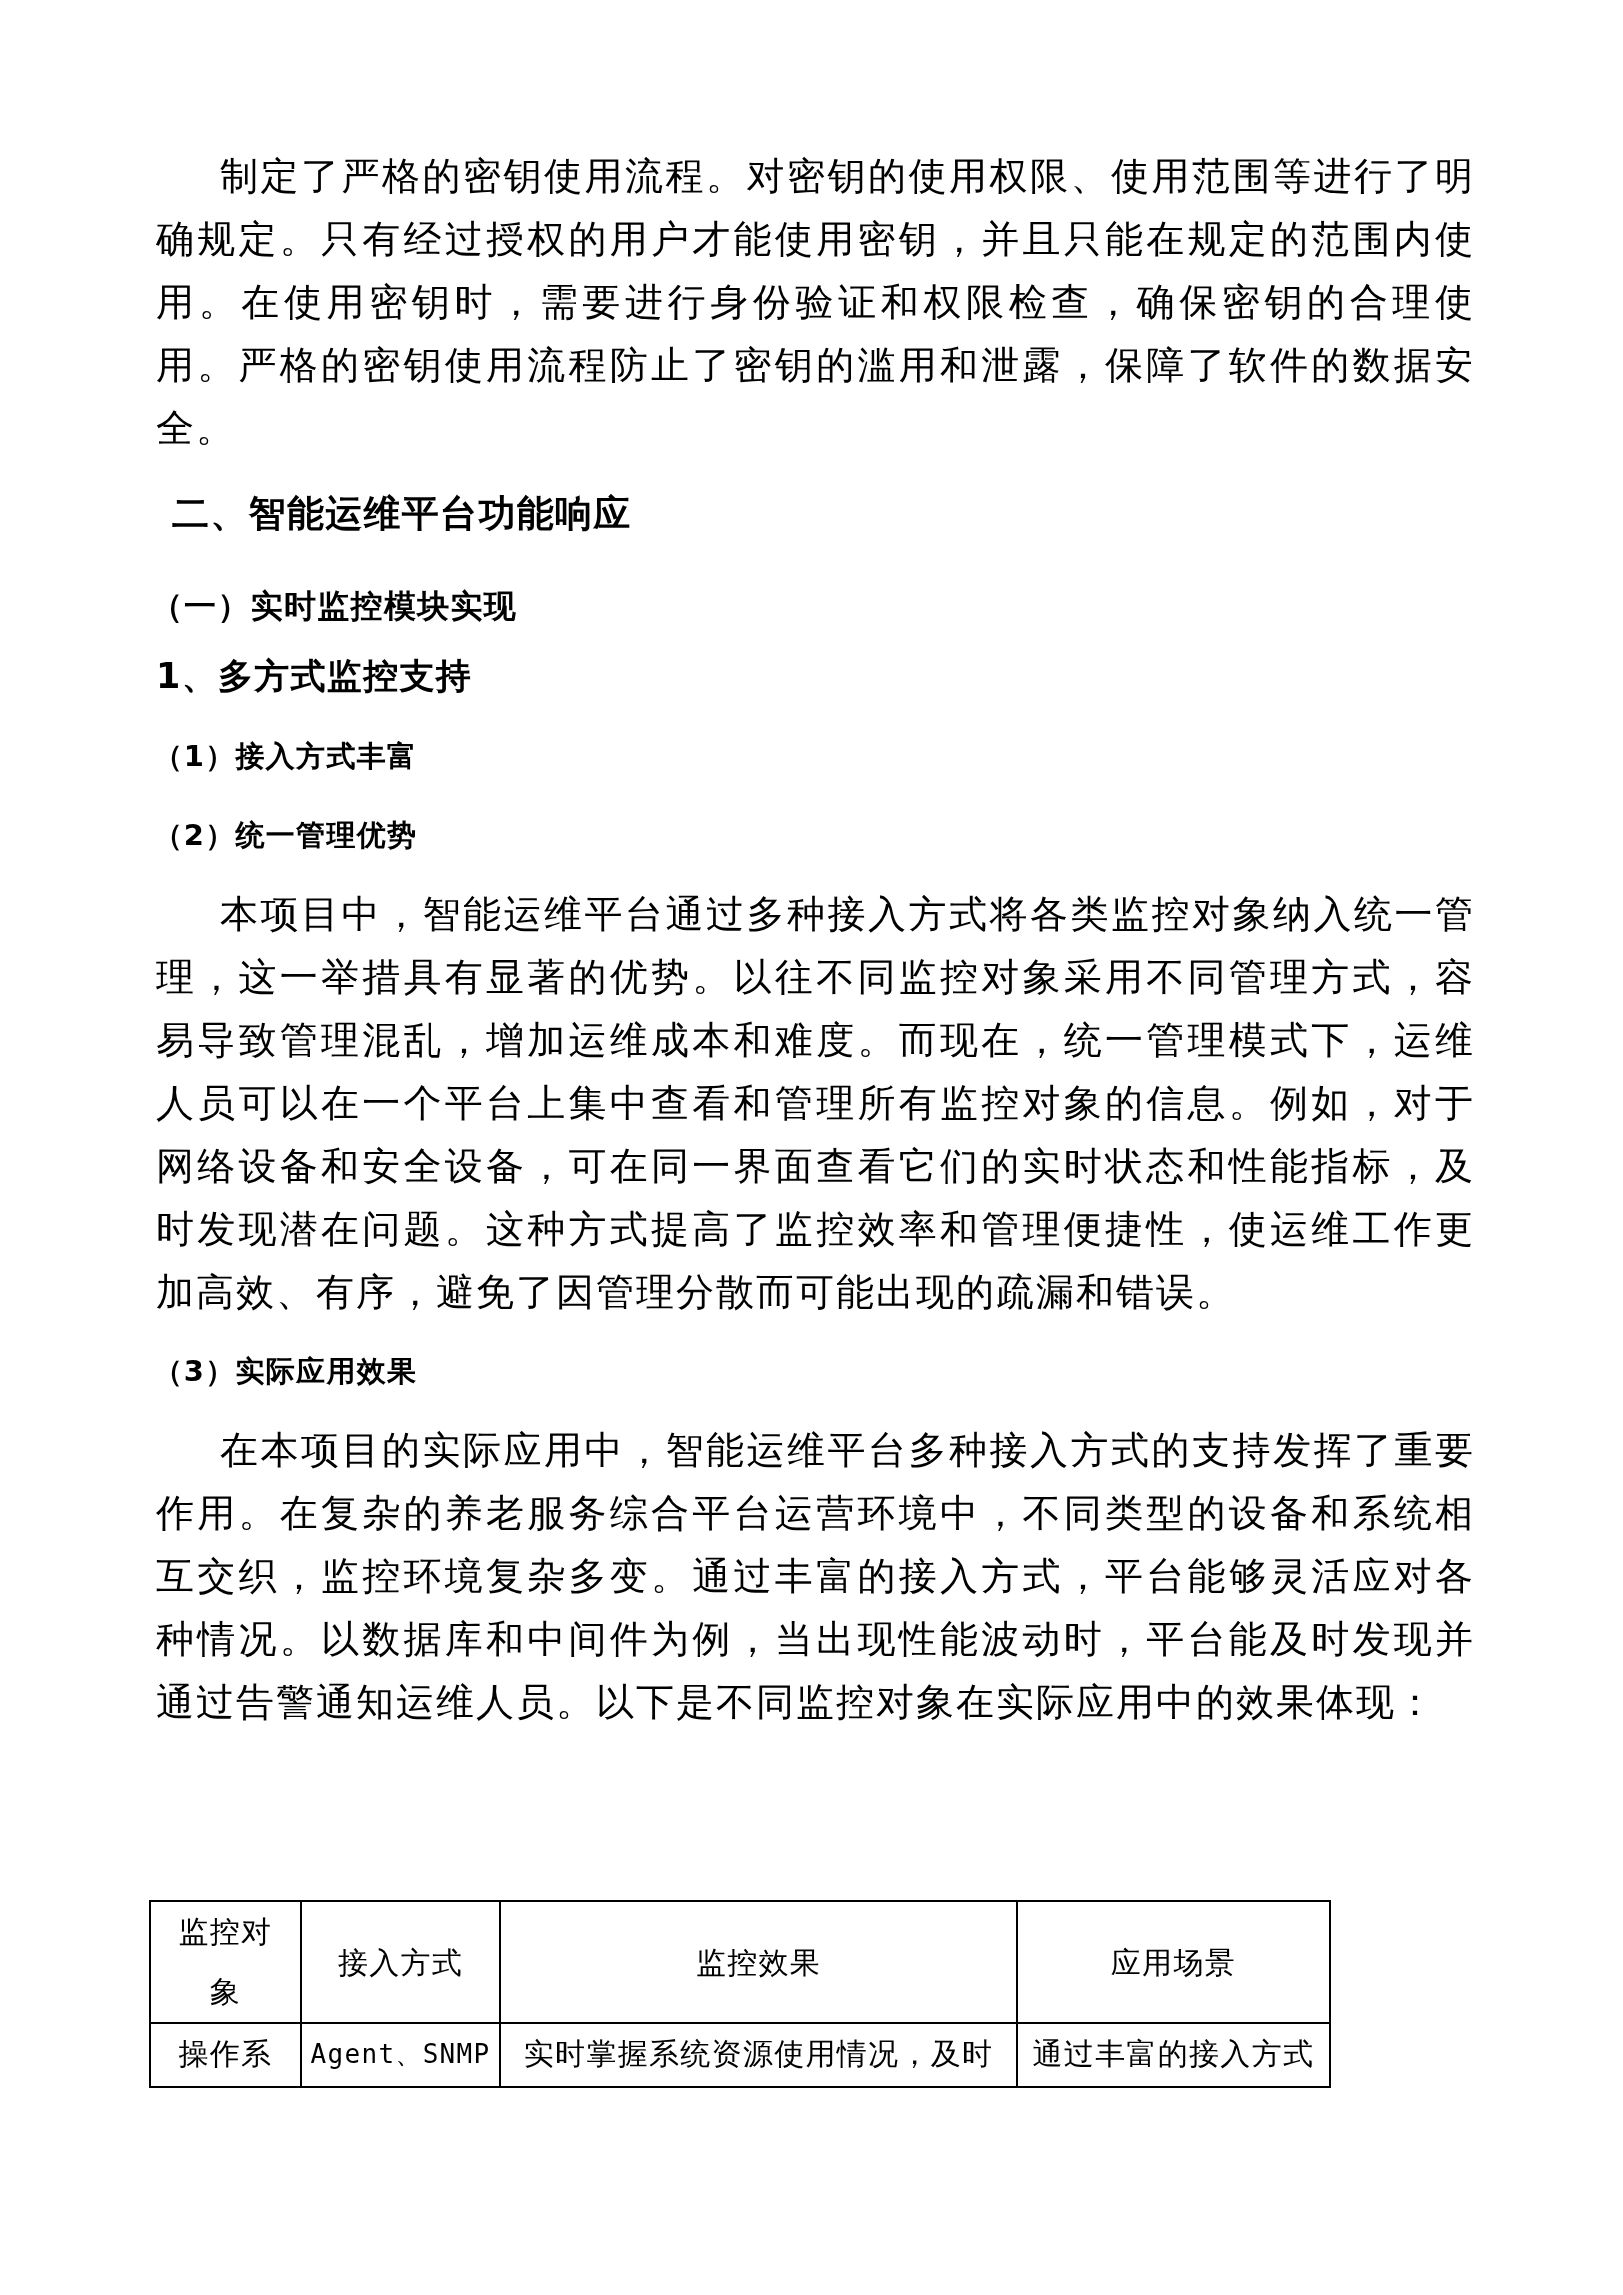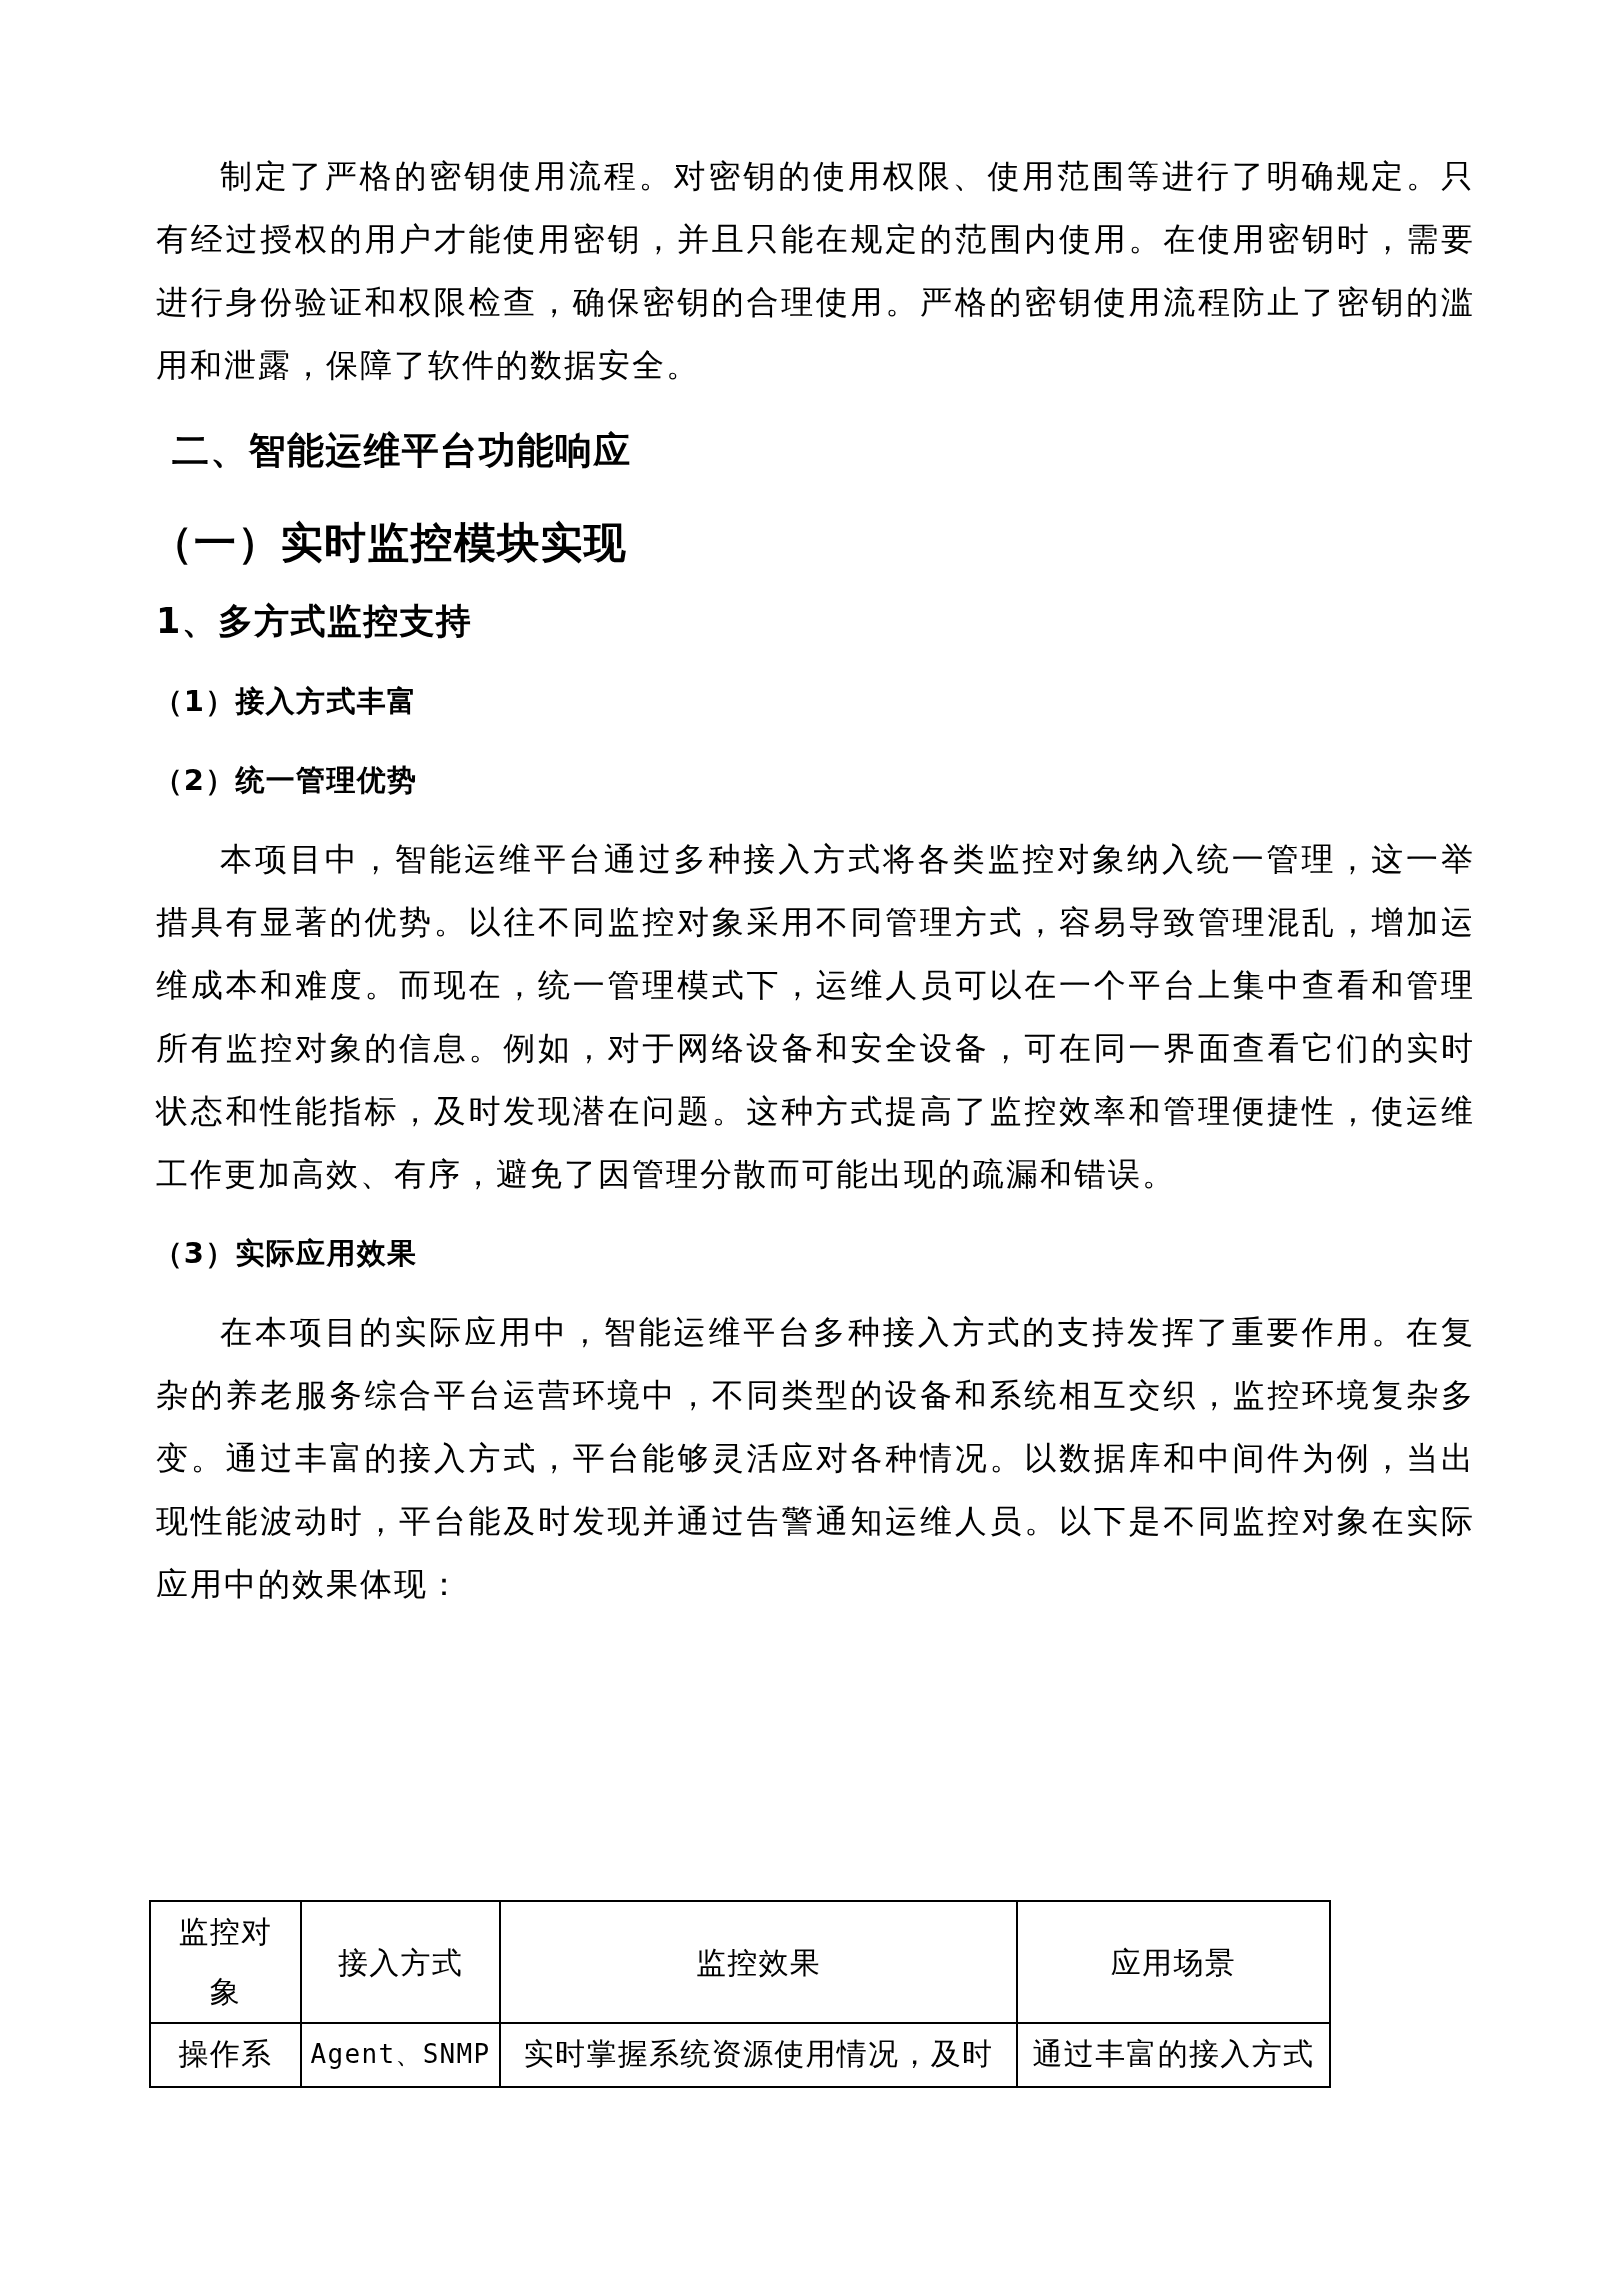--- a/index.html
+++ b/index.html
@@ -1,24 +1,24 @@
 <!DOCTYPE html>
 <html style="font-size:10.5px"><head>
 <meta charset="utf-8">
 <style>
   html, body { margin: 0; padding: 0; background: #ffffff; }
   body { width: 1623px; height: 2295px; position: relative; overflow: hidden;
          font-family: "DejaVu Serif", "Liberation Serif", serif; color: #000; }
   .page { position: absolute; left: 156px; top: 145px; width: 1319px; }
-  .para { font-size: 32px; line-height: 63px; text-indent: 64px; margin: 0;
+  .para { font-size: 38px; line-height: 63px; text-indent: 64px; margin: 0;
           text-align: justify; text-justify: inter-character; letter-spacing: 2px; }
   .h1 { font-family: "DejaVu Sans", "Liberation Sans", sans-serif; font-weight: bold;
         font-size: 37px; line-height: 76px; margin: 16px; letter-spacing: 1.3px; }
   .h2 { font-family: Liberation Sans, sans-serif; font-weight: bold;
-        font-size: 42px; line-height: 76px; margin: 8px; margin-left: -5.2px; letter-spacing: 1.3px; }
+        font-size: 32px; line-height: 76px; margin: 0; margin-left: -5.2px; letter-spacing: 1.3px; }
   .h3 { font-family: "DejaVu Sans", "Liberation Sans", sans-serif; font-weight: bold;
         font-size: 35px; line-height: 65px; margin: 0; letter-spacing: 1.3px; }
   .h4 { font-family: "DejaVu Sans", "Liberation Sans", sans-serif; font-weight: bold;
         font-size: 29px; line-height: 63px; margin: 16px; margin-left: -2.6px; letter-spacing: 1.3px; }
   table.grid { position: absolute; left: 149px; top: 1900px; width: 1182px;
                border-collapse: collapse; font-size: 30px; }
   table.grid td { border: 2.6px solid #000; text-align: center; vertical-align: top;
                   padding: 7.9px 5.2px 0 5.2px; line-height: 63px; letter-spacing: 1.3px; }
   table.grid tr.head td { height: 120px; }
   table.grid tr.head td.mid { vertical-align: middle; padding-top: 0; }

